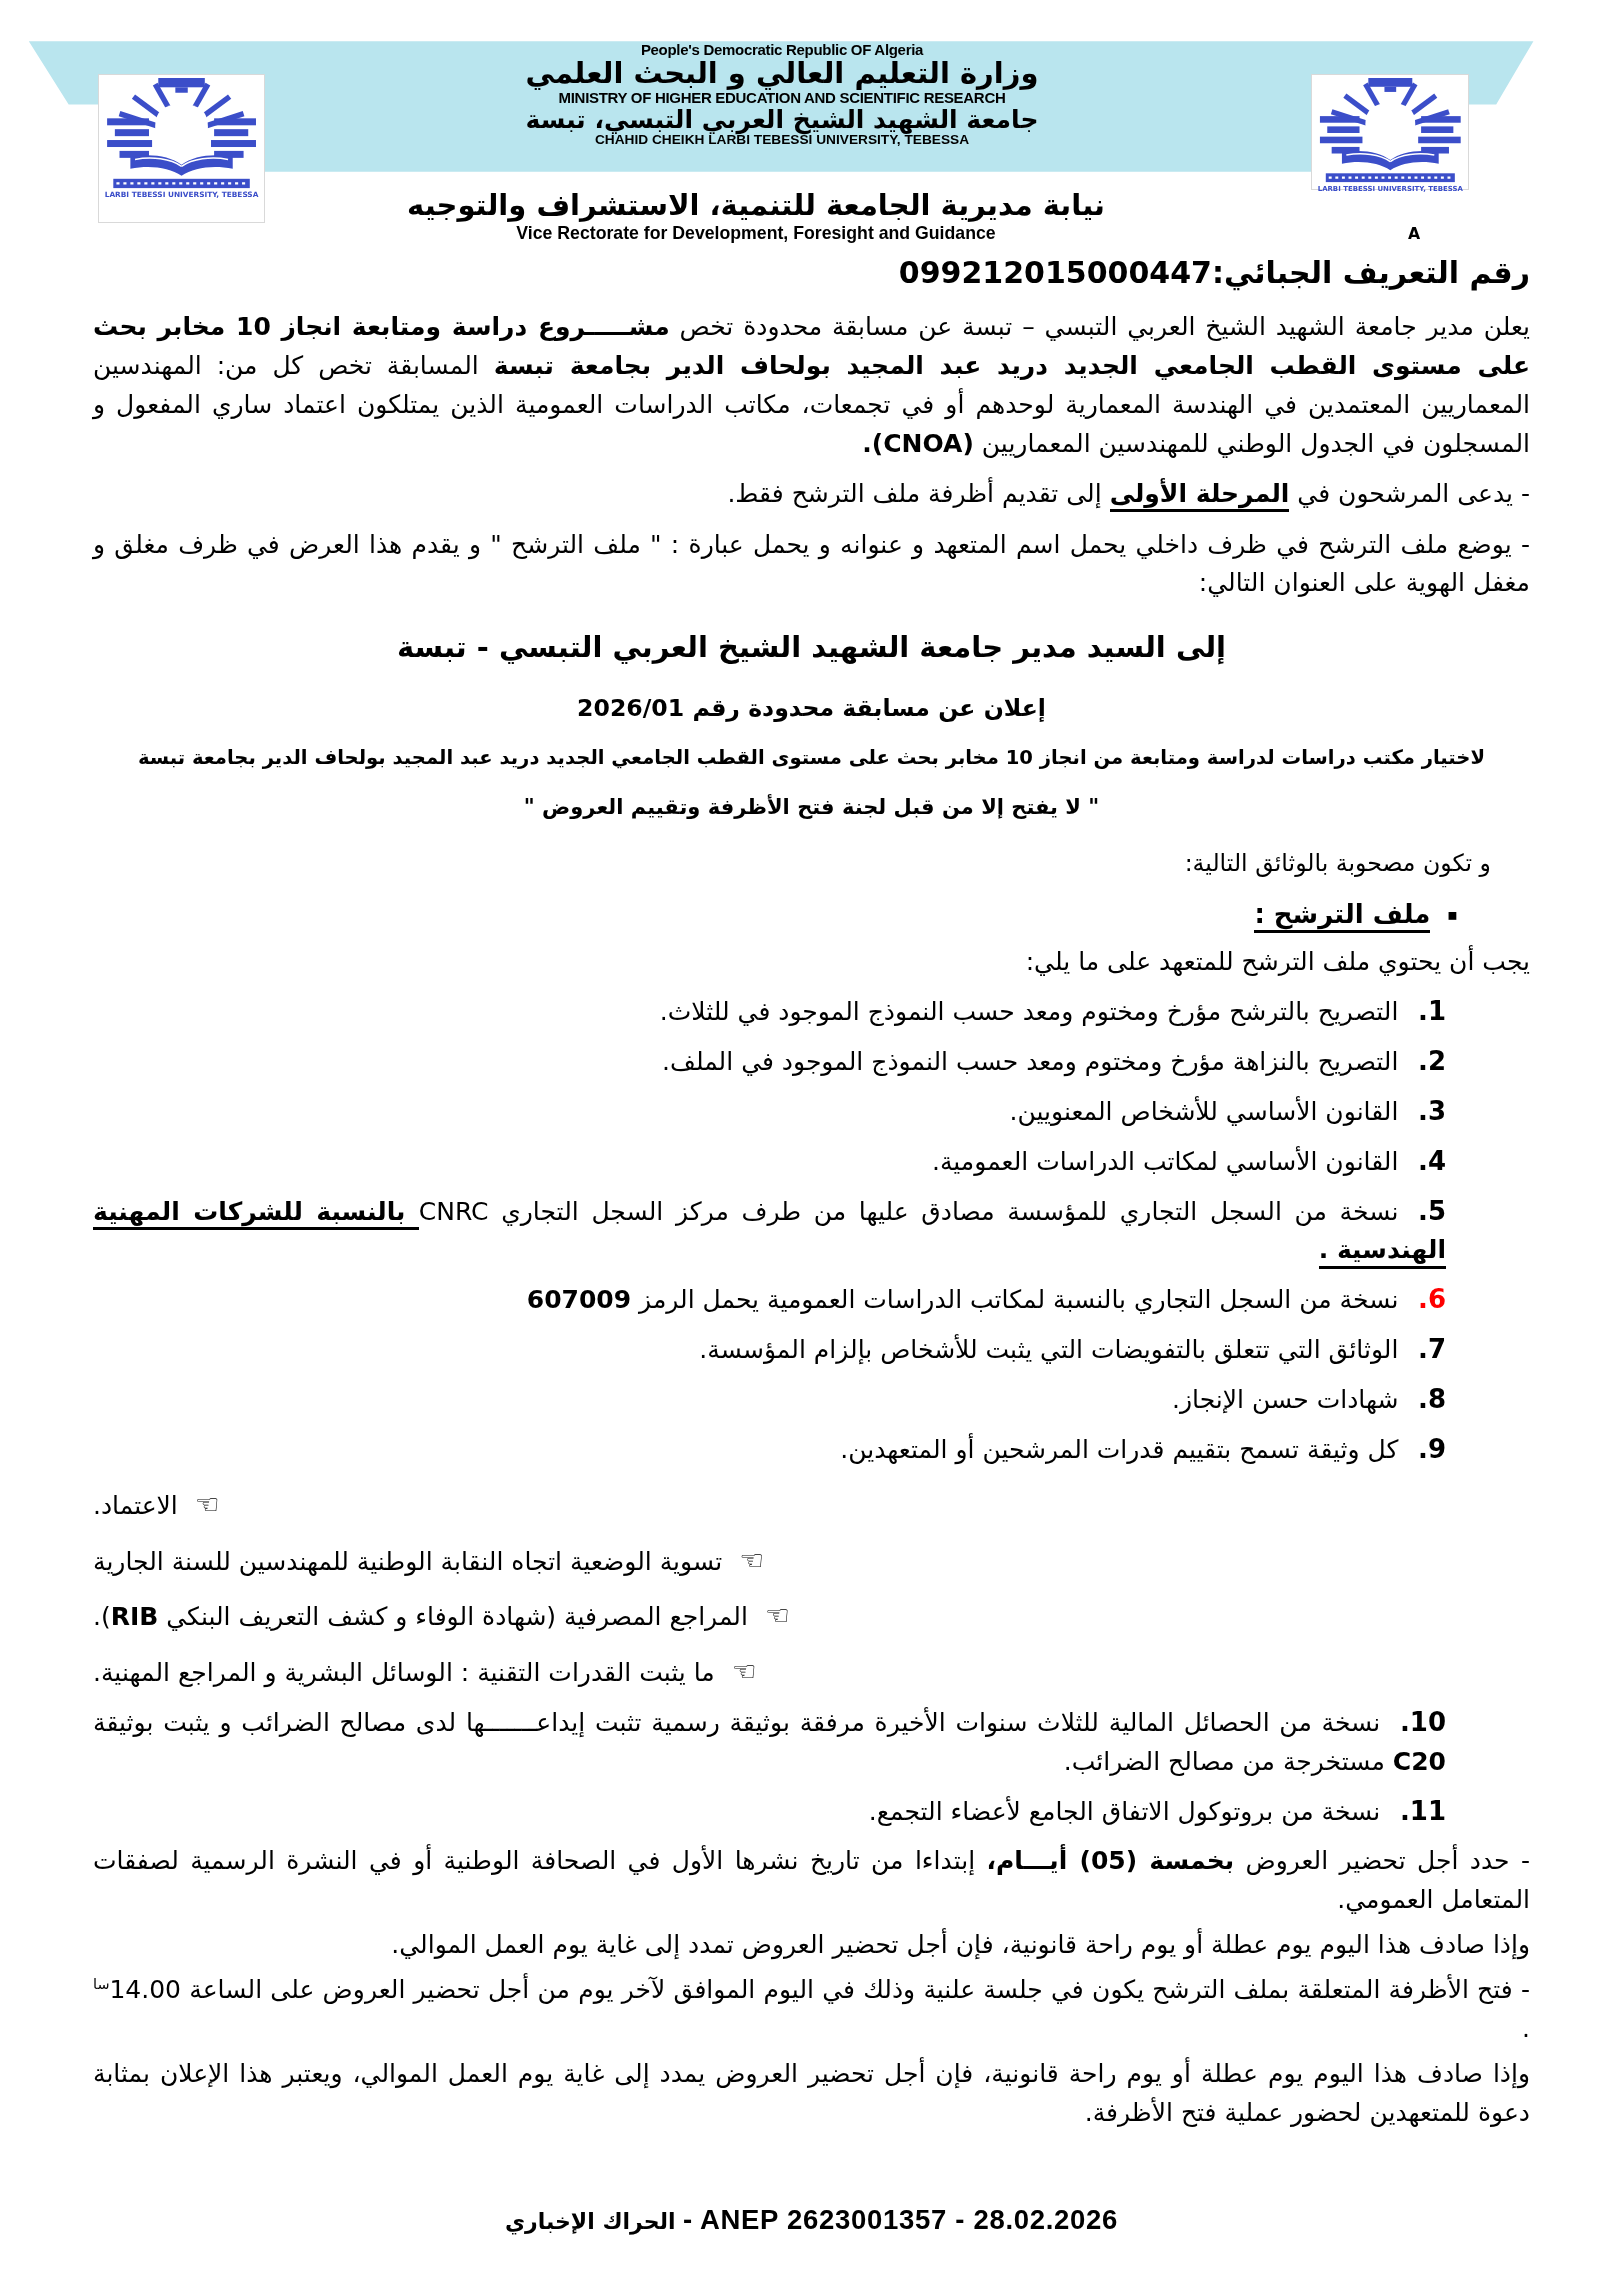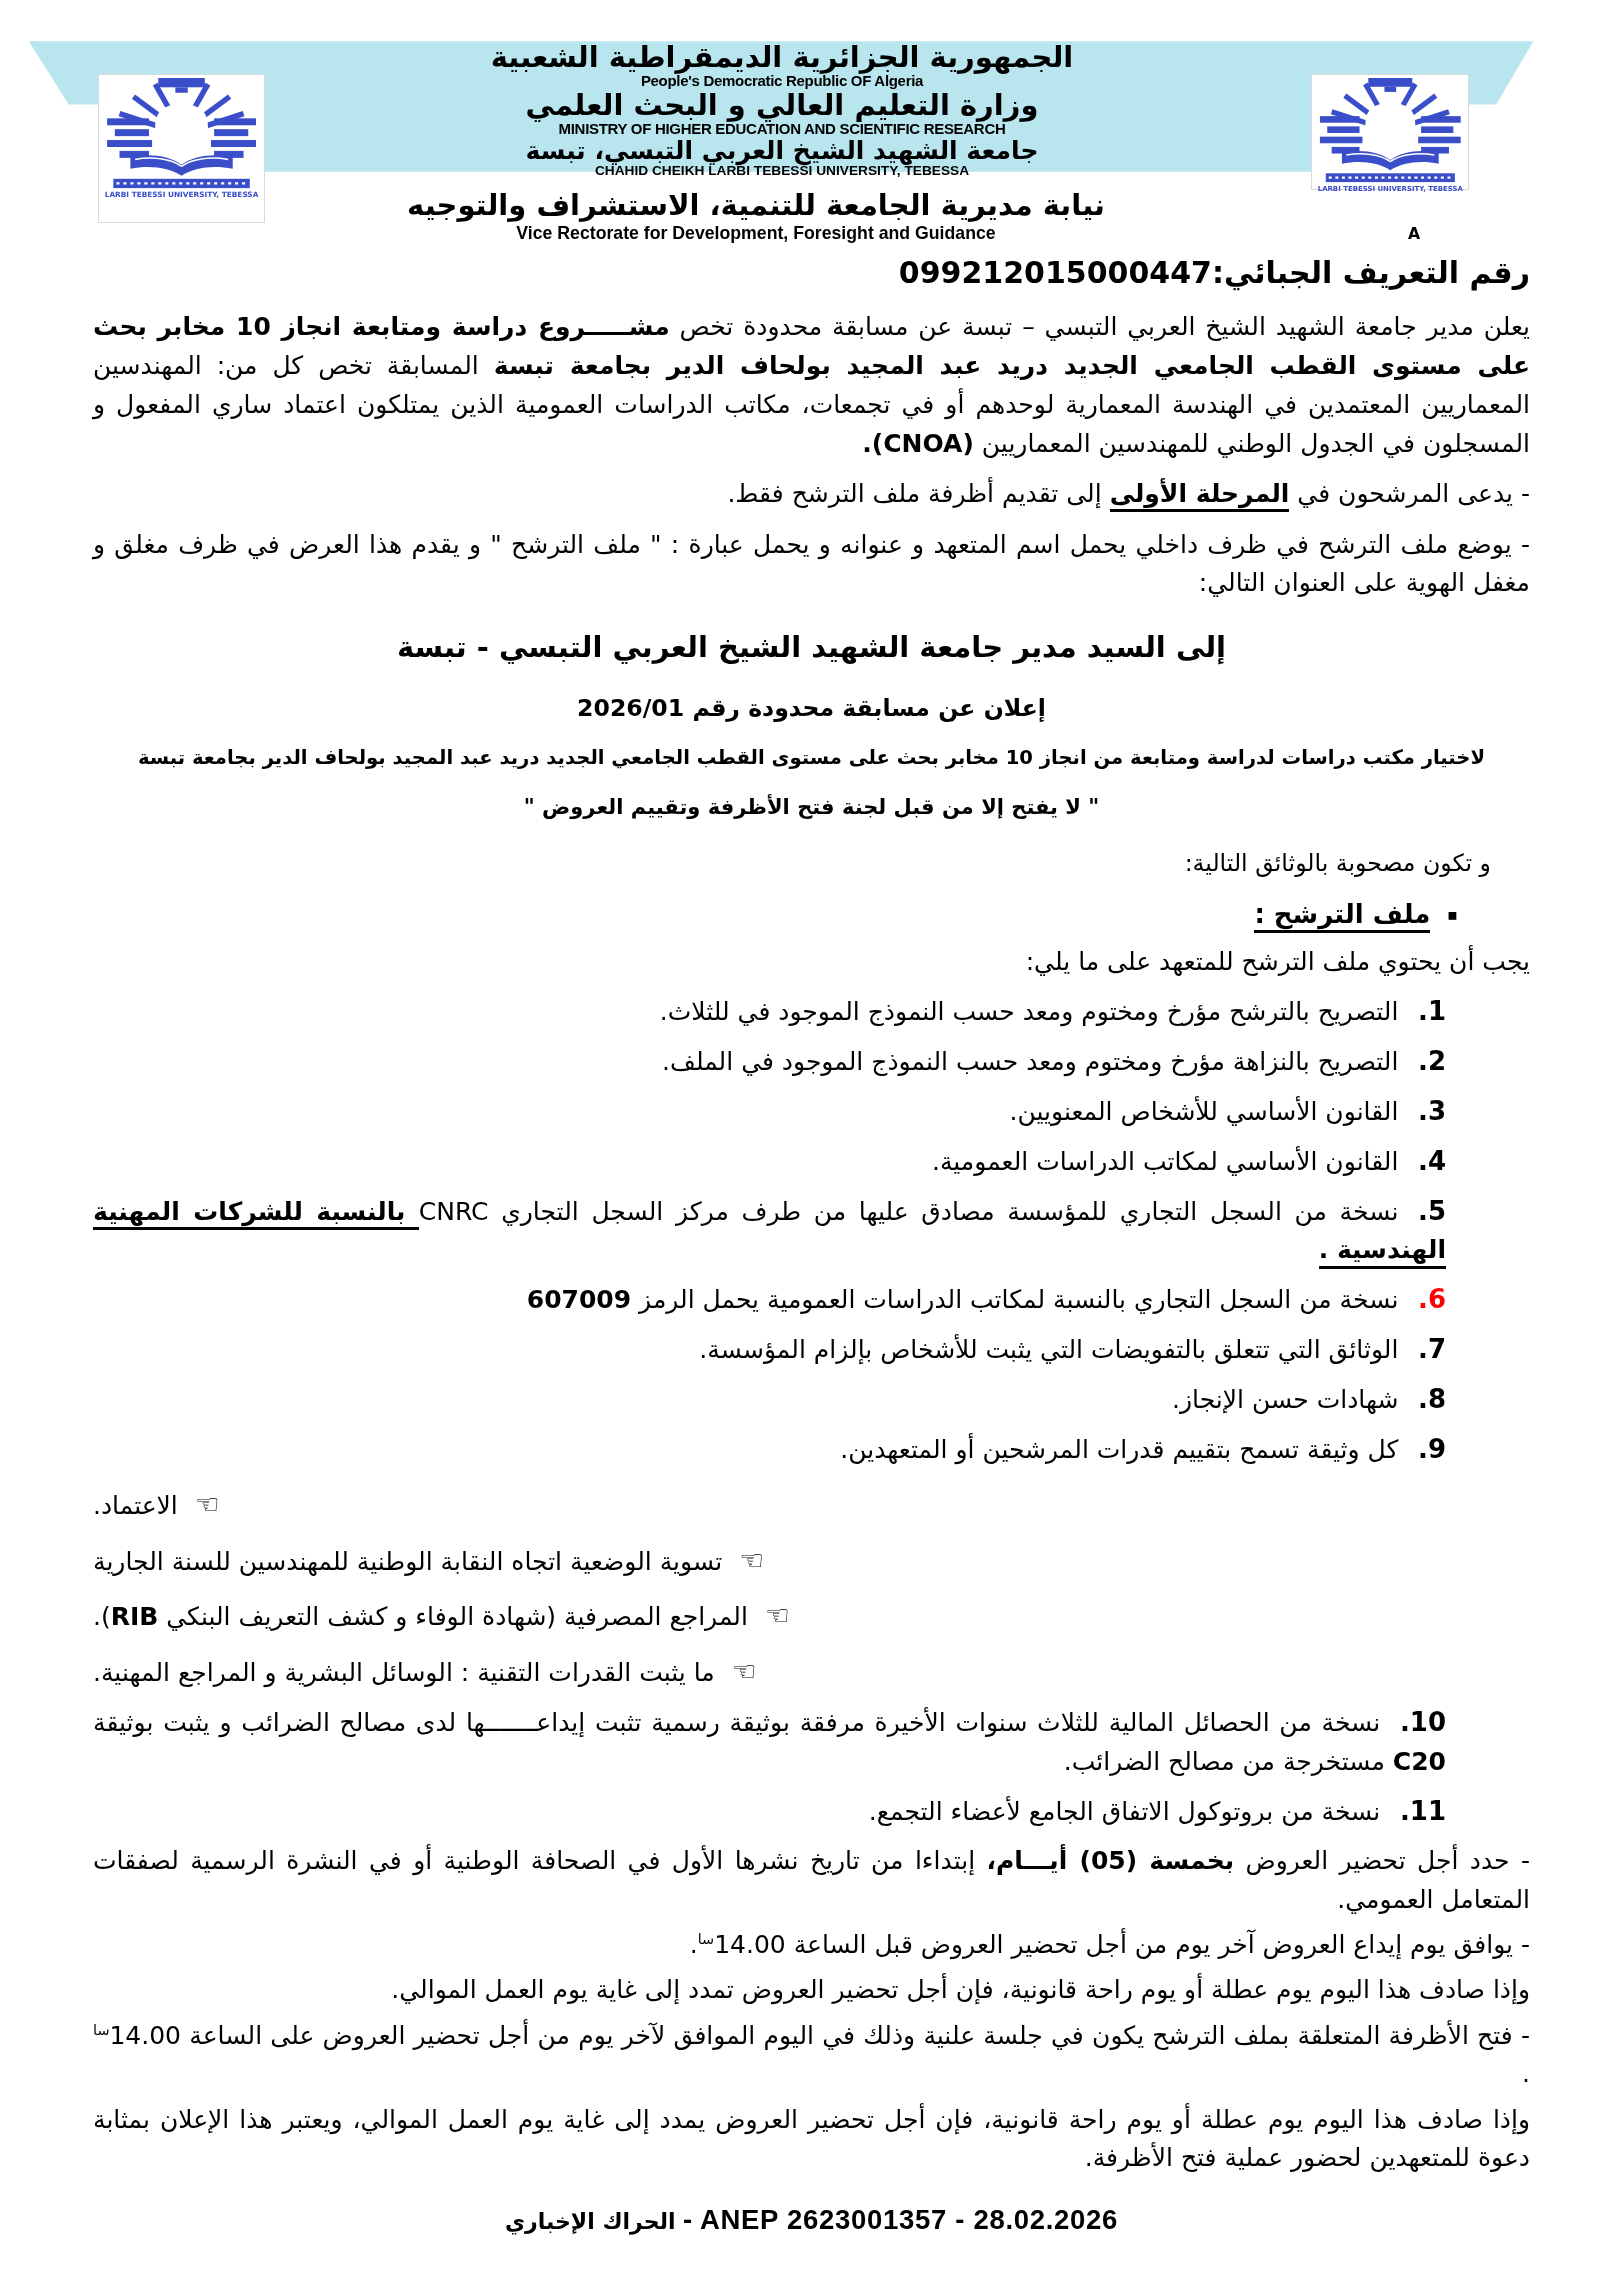--- a/index.html
+++ b/index.html
@@ -59,21 +59,20 @@
 </head>
 <body>
 
 <div class="page">
 
   <svg class="band-svg" width="1623" height="196" viewBox="0 0 2480 300">
     <polygon points="42,63 2345,63 2288,160 2240,160 2240,263 167,263 152,160 103,160" fill="#b9e5ee"></polygon>
   </svg>
 
   <div class="banner-text">
-    <div class="b-ar">الجمهورية الجزائرية الديمقراطية الشعبية</div>
     <div class="b-en">People's  Democratic  Republic OF  Algeria</div>
     <div class="b-ar">وزارة التعليم العالي و البحث العلمي</div>
     <div class="b-en">MINISTRY OF HIGHER EDUCATION AND SCIENTIFIC RESEARCH</div>
     <div class="b-ar3">جامعة الشهيد الشيخ العربي التبسي، تبسة</div>
     <div class="b-en3">CHAHID CHEIKH LARBI TEBESSI UNIVERSITY, TEBESSA</div>
   </div>
 
   <div class="logo-box logo-left">
     <svg viewBox="0 0 200 160">
       <g fill="#3b4ec9" stroke="none">
@@ -225,23 +224,20 @@
       </div>
       <div class="doc-item">
         <span class="num">11.</span><span>نسخة من بروتوكول الاتفاق الجامع لأعضاء التجمع.</span>
       </div>
     </div>
 
     <div class="closing">
       <div class="para">
         <span>- حدد أجل تحضير العروض </span><span class="b">بخمسة (05) أيـــام،</span><span> إبتداءا من تاريخ نشرها الأول في الصحافة الوطنية أو في النشرة الرسمية لصفقات المتعامل العمومي.</span>
       </div>
-      <div class="para">
-        <span>- يوافق يوم إيداع العروض آخر يوم من أجل تحضير العروض قبل الساعة 14.00</span><sup class="hr">سا</sup><span>.</span>
-      </div>
       <div class="para">وإذا صادف هذا اليوم يوم عطلة أو يوم راحة قانونية، فإن أجل تحضير العروض تمدد إلى غاية يوم العمل الموالي.</div>
       <div class="para">
         <span>- فتح الأظرفة المتعلقة بملف الترشح يكون في جلسة علنية وذلك في اليوم الموافق لآخر يوم من أجل تحضير العروض على الساعة 14.00</span><sup class="hr">سا</sup><span> .</span>
       </div>
       <div class="para">وإذا صادف هذا اليوم يوم عطلة أو يوم راحة قانونية، فإن أجل تحضير العروض يمدد إلى غاية يوم العمل الموالي، ويعتبر هذا الإعلان بمثابة دعوة للمتعهدين لحضور عملية فتح الأظرفة.</div>
     </div>
 
   </div>
 
   <div class="footer">

